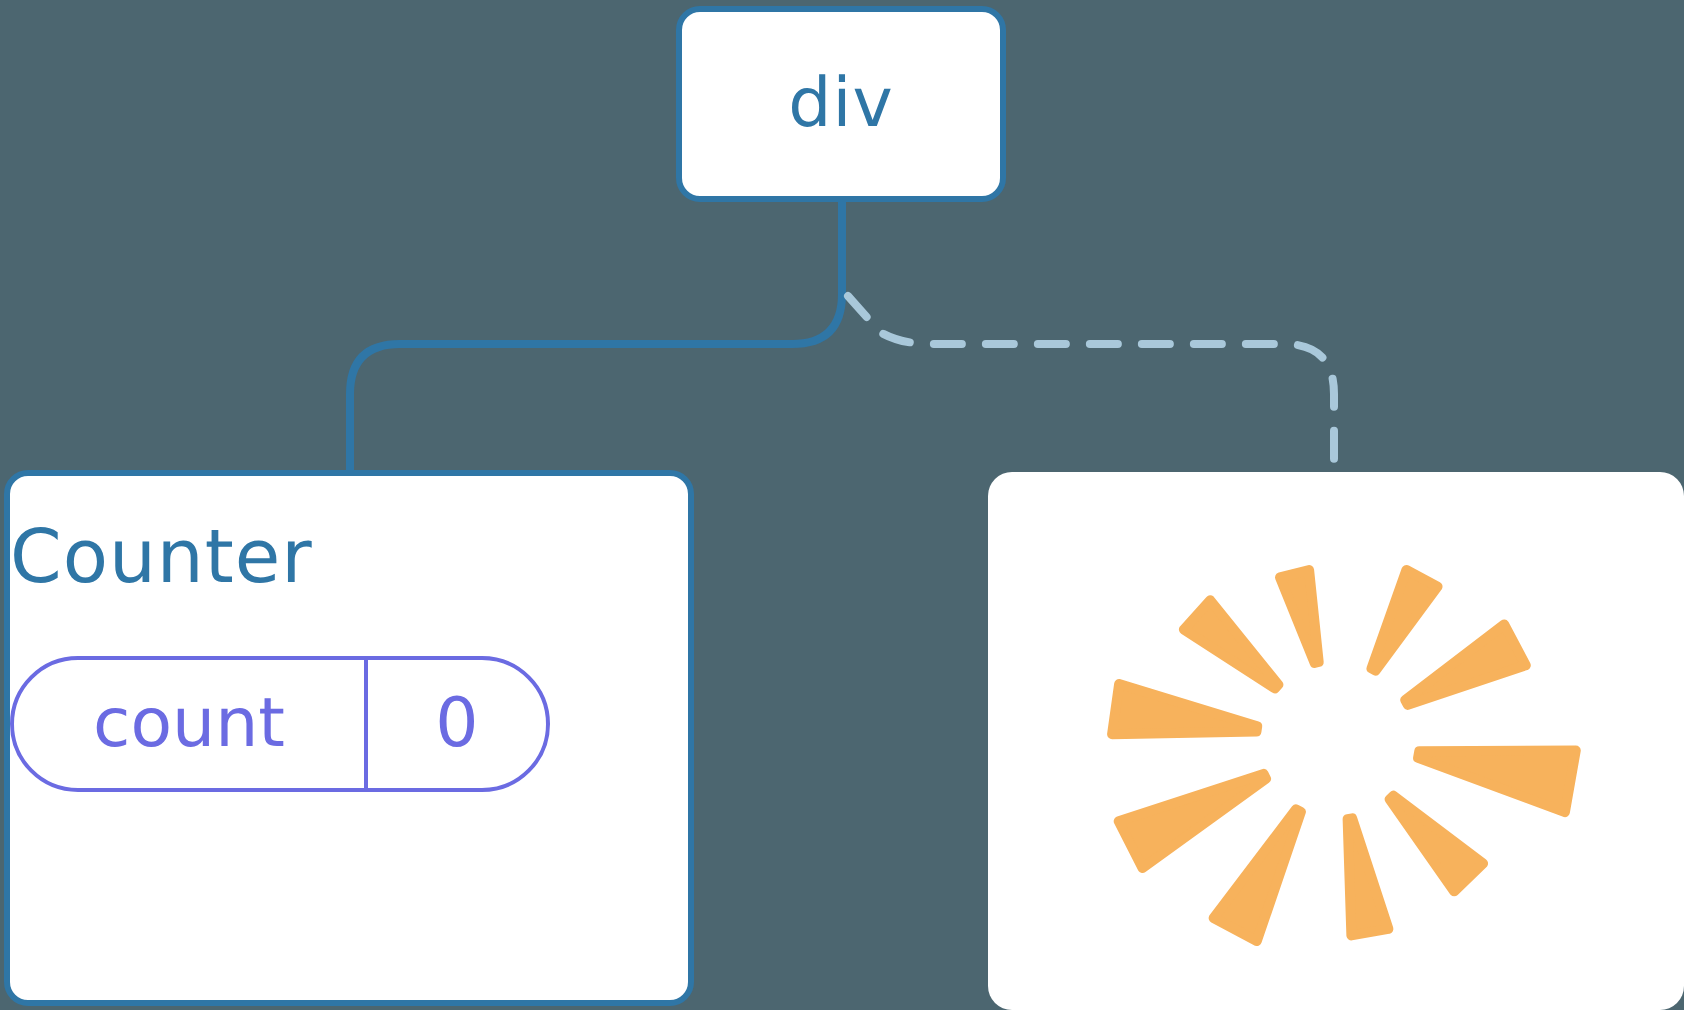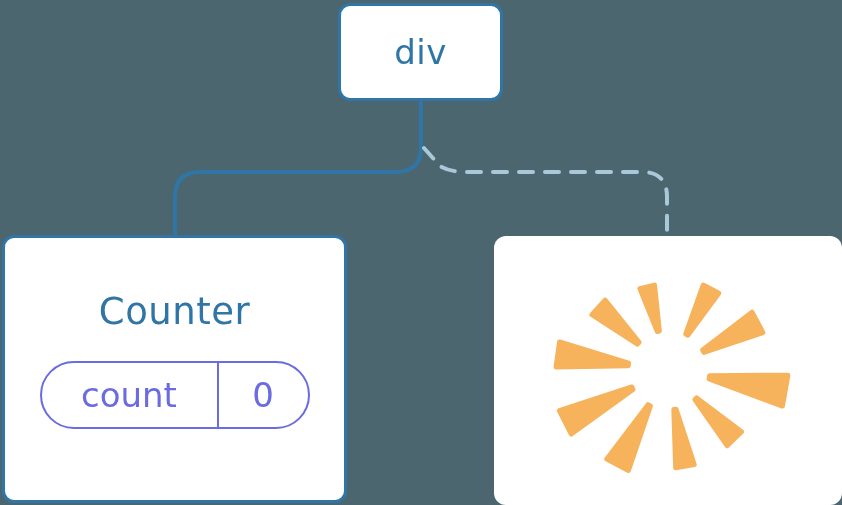--- a/index.html
+++ b/index.html
@@ -58,22 +58,22 @@
     line-height: 1;
   }
 
   #node-counter {
     left: 2px;
     top: 235px;
     width: 345px;
     height: 268px;
     display: flex;
     flex-direction: column;
-    align-items: center;
-    padding-top: 55px;
+    align-items: flex-start;
+    padding-top: 22px;
   }
   #node-counter .node-title {
     font-size: 37px;
     color: #2f76a6;
     letter-spacing: 0.5px;
     line-height: 1;
   }
 
   
   .state-pill {

